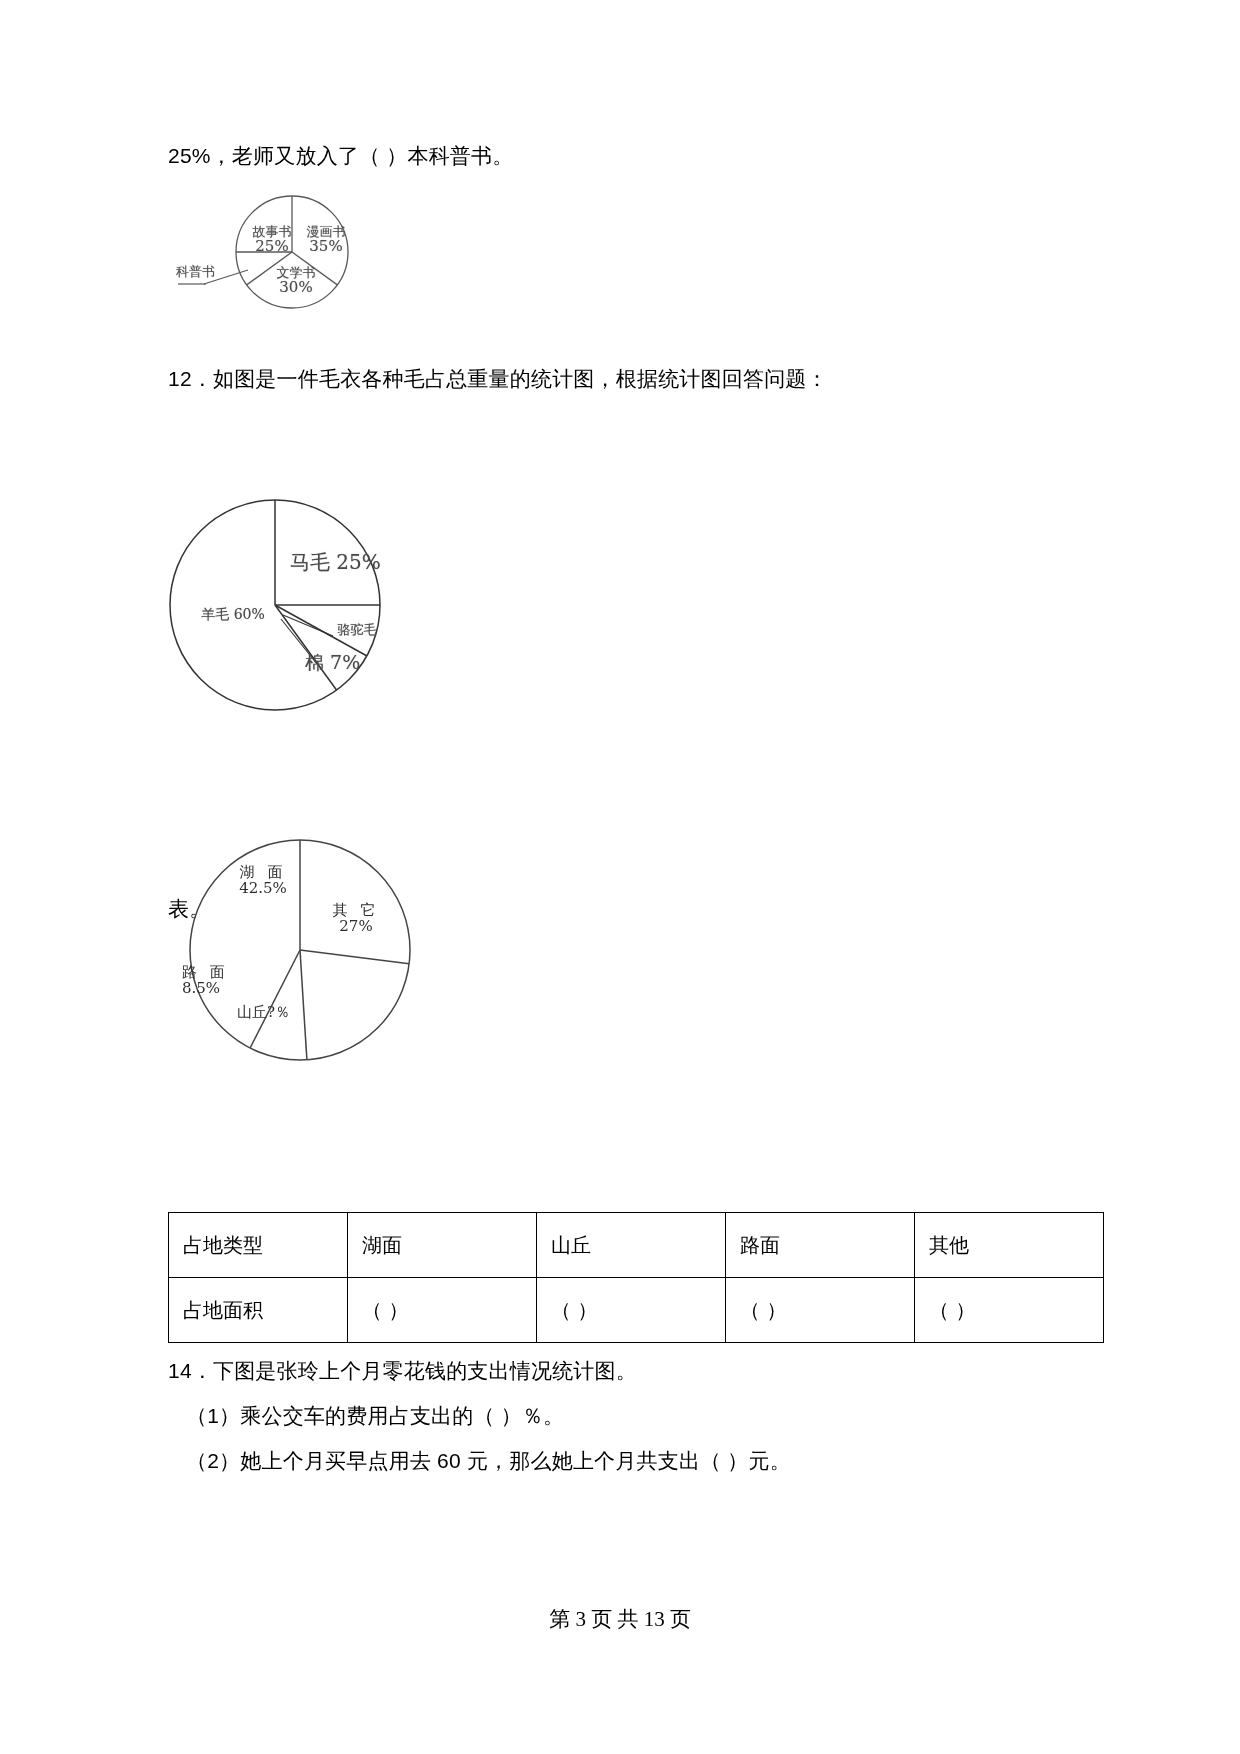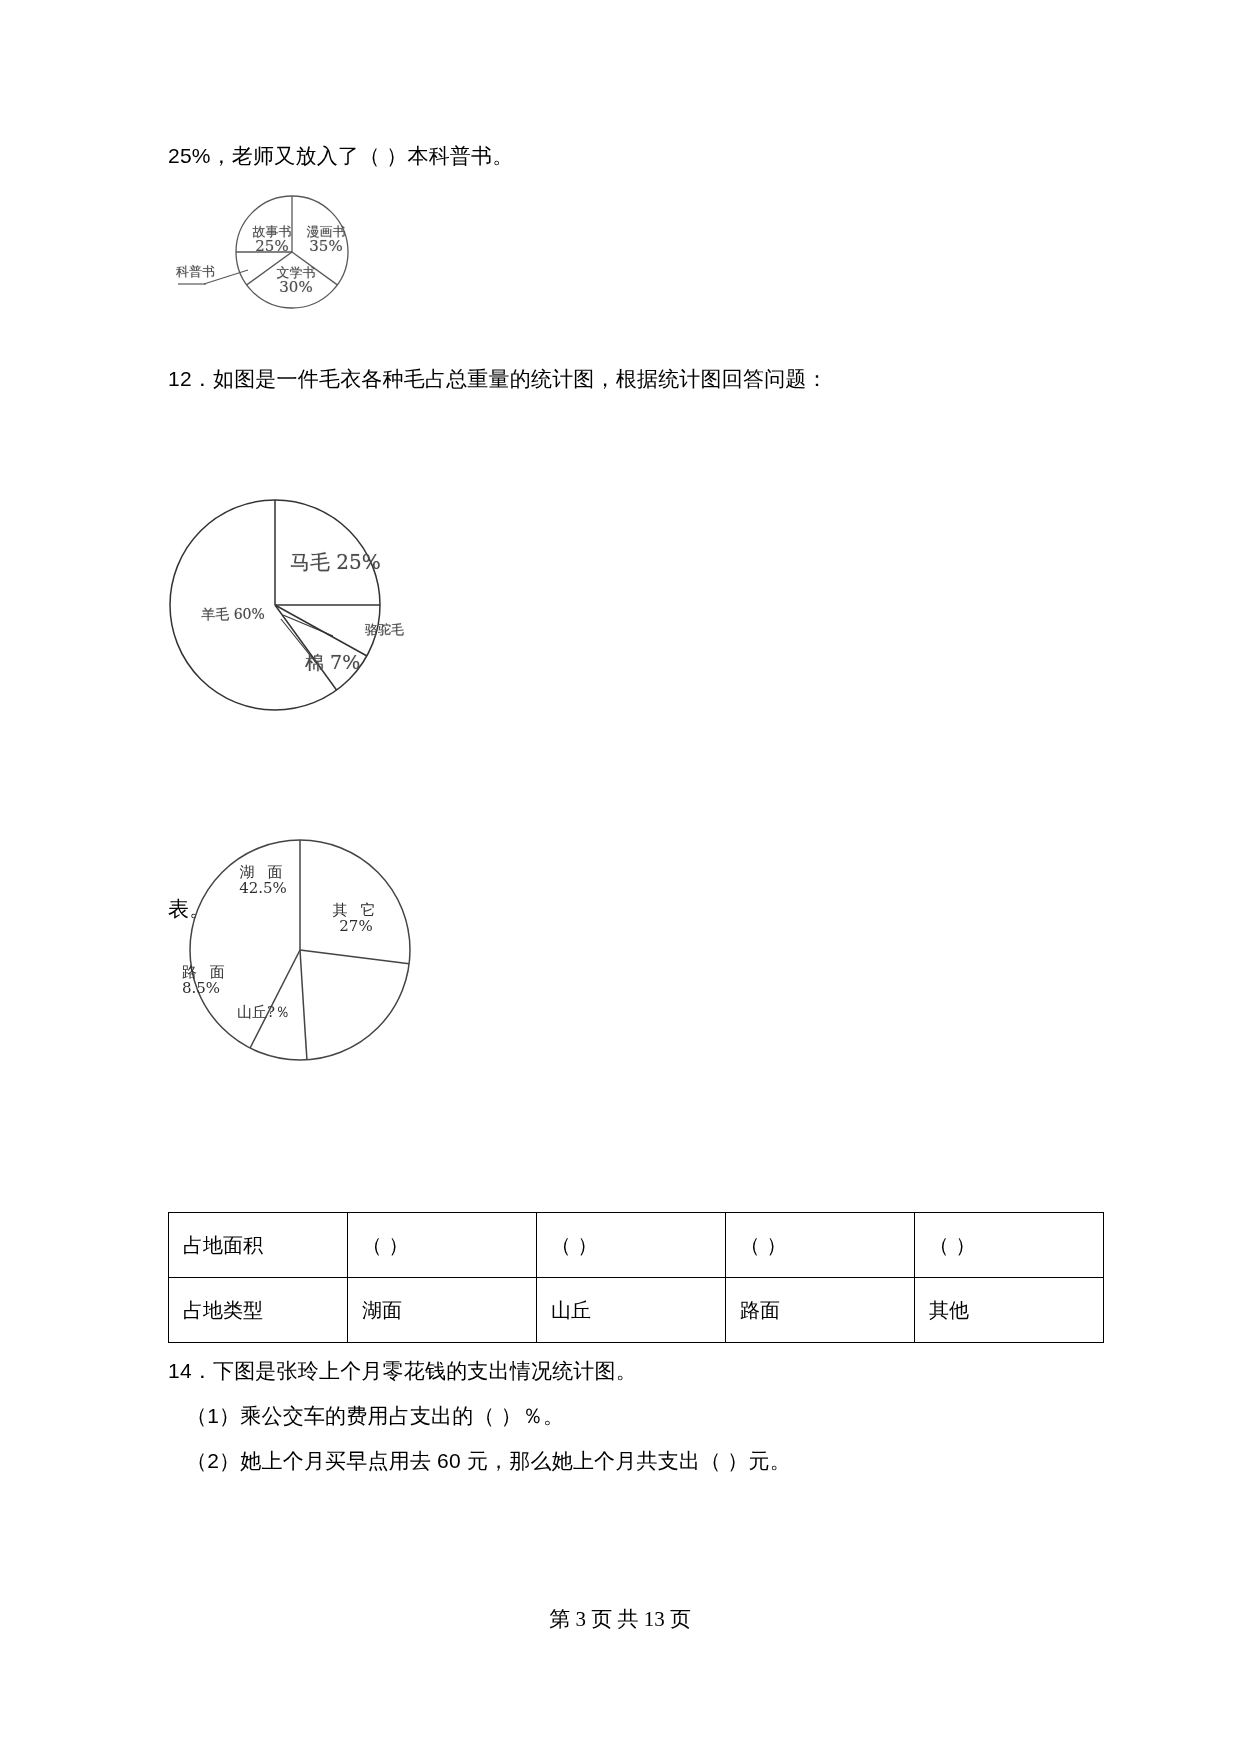--- a/index.html
+++ b/index.html
@@ -149,21 +149,21 @@
     </svg>
 
     <div class="pie-label blur" style="left:18px; top:112px; width:100px; font-size:14px;">
       <span>羊毛 60%</span>
     </div>
 
     <div class="pie-label blur" style="left:125px; top:57px; width:96px; font-size:20px; text-align:left;">
       <span>马毛 25%</span>
     </div>
 
-    <div class="pie-label blur" style="left:152px; top:128px; width:80px; font-size:13px; text-align:left;margin-left:48px;">
+    <div class="pie-label blur" style="left:152px; top:128px; width:80px; font-size:13px; text-align:center;">
       <span>骆驼毛</span>
     </div>
 
     <div class="pie-label blur" style="left:140px; top:158px; width:80px; font-size:19px; text-align:left;">
       <span>棉 7%</span>
     </div>
   </div>
 
 
   <div class="q-text" style="left:168px; top:893px;">表。</div>
@@ -199,33 +199,33 @@
     </div>
 
     <div class="pie-label" style="left:52px; top:180px; width:110px; font-size:15px; color:#2e2e2e; text-align:left;">
       <span>山丘?％</span>
     </div>
   </div>
 
   <table class="land-table" style="left:168px; top:1212px;">
     <tbody>
         <tr>
-      <td class="c0">占地面积</td>
-      <td class="cx blank">（    ）</td>
-      <td class="cx blank">（    ）</td>
-      <td class="cx blank">（    ）</td>
-      <td class="cx blank">（    ）</td>
-    </tr>
-    <tr>
       <td class="c0">占地类型</td>
       <td class="cx">湖面</td>
       <td class="cx">山丘</td>
       <td class="cx">路面</td>
       <td class="cx">其他</td>
     </tr>
+    <tr>
+      <td class="c0">占地面积</td>
+      <td class="cx blank">（    ）</td>
+      <td class="cx blank">（    ）</td>
+      <td class="cx blank">（    ）</td>
+      <td class="cx blank">（    ）</td>
+    </tr>
   </tbody>
     </table>
 
   <div class="q-text" style="left:168px; top:1355px;">14．下图是张玲上个月零花钱的支出情况统计图。</div>
 
   <div class="q-text q-indent" style="left:186px; top:1400px;">（1）乘公交车的费用占支出的（    ）％。</div>
 
   <div class="q-text q-indent" style="left:186px; top:1445px;text-align:center;">（2）她上个月买早点用去 60 元，那么她上个月共支出（    ）元。</div>
 
   <div class="footer" style="top:1605px;">第 3 页 共 13 页</div>

